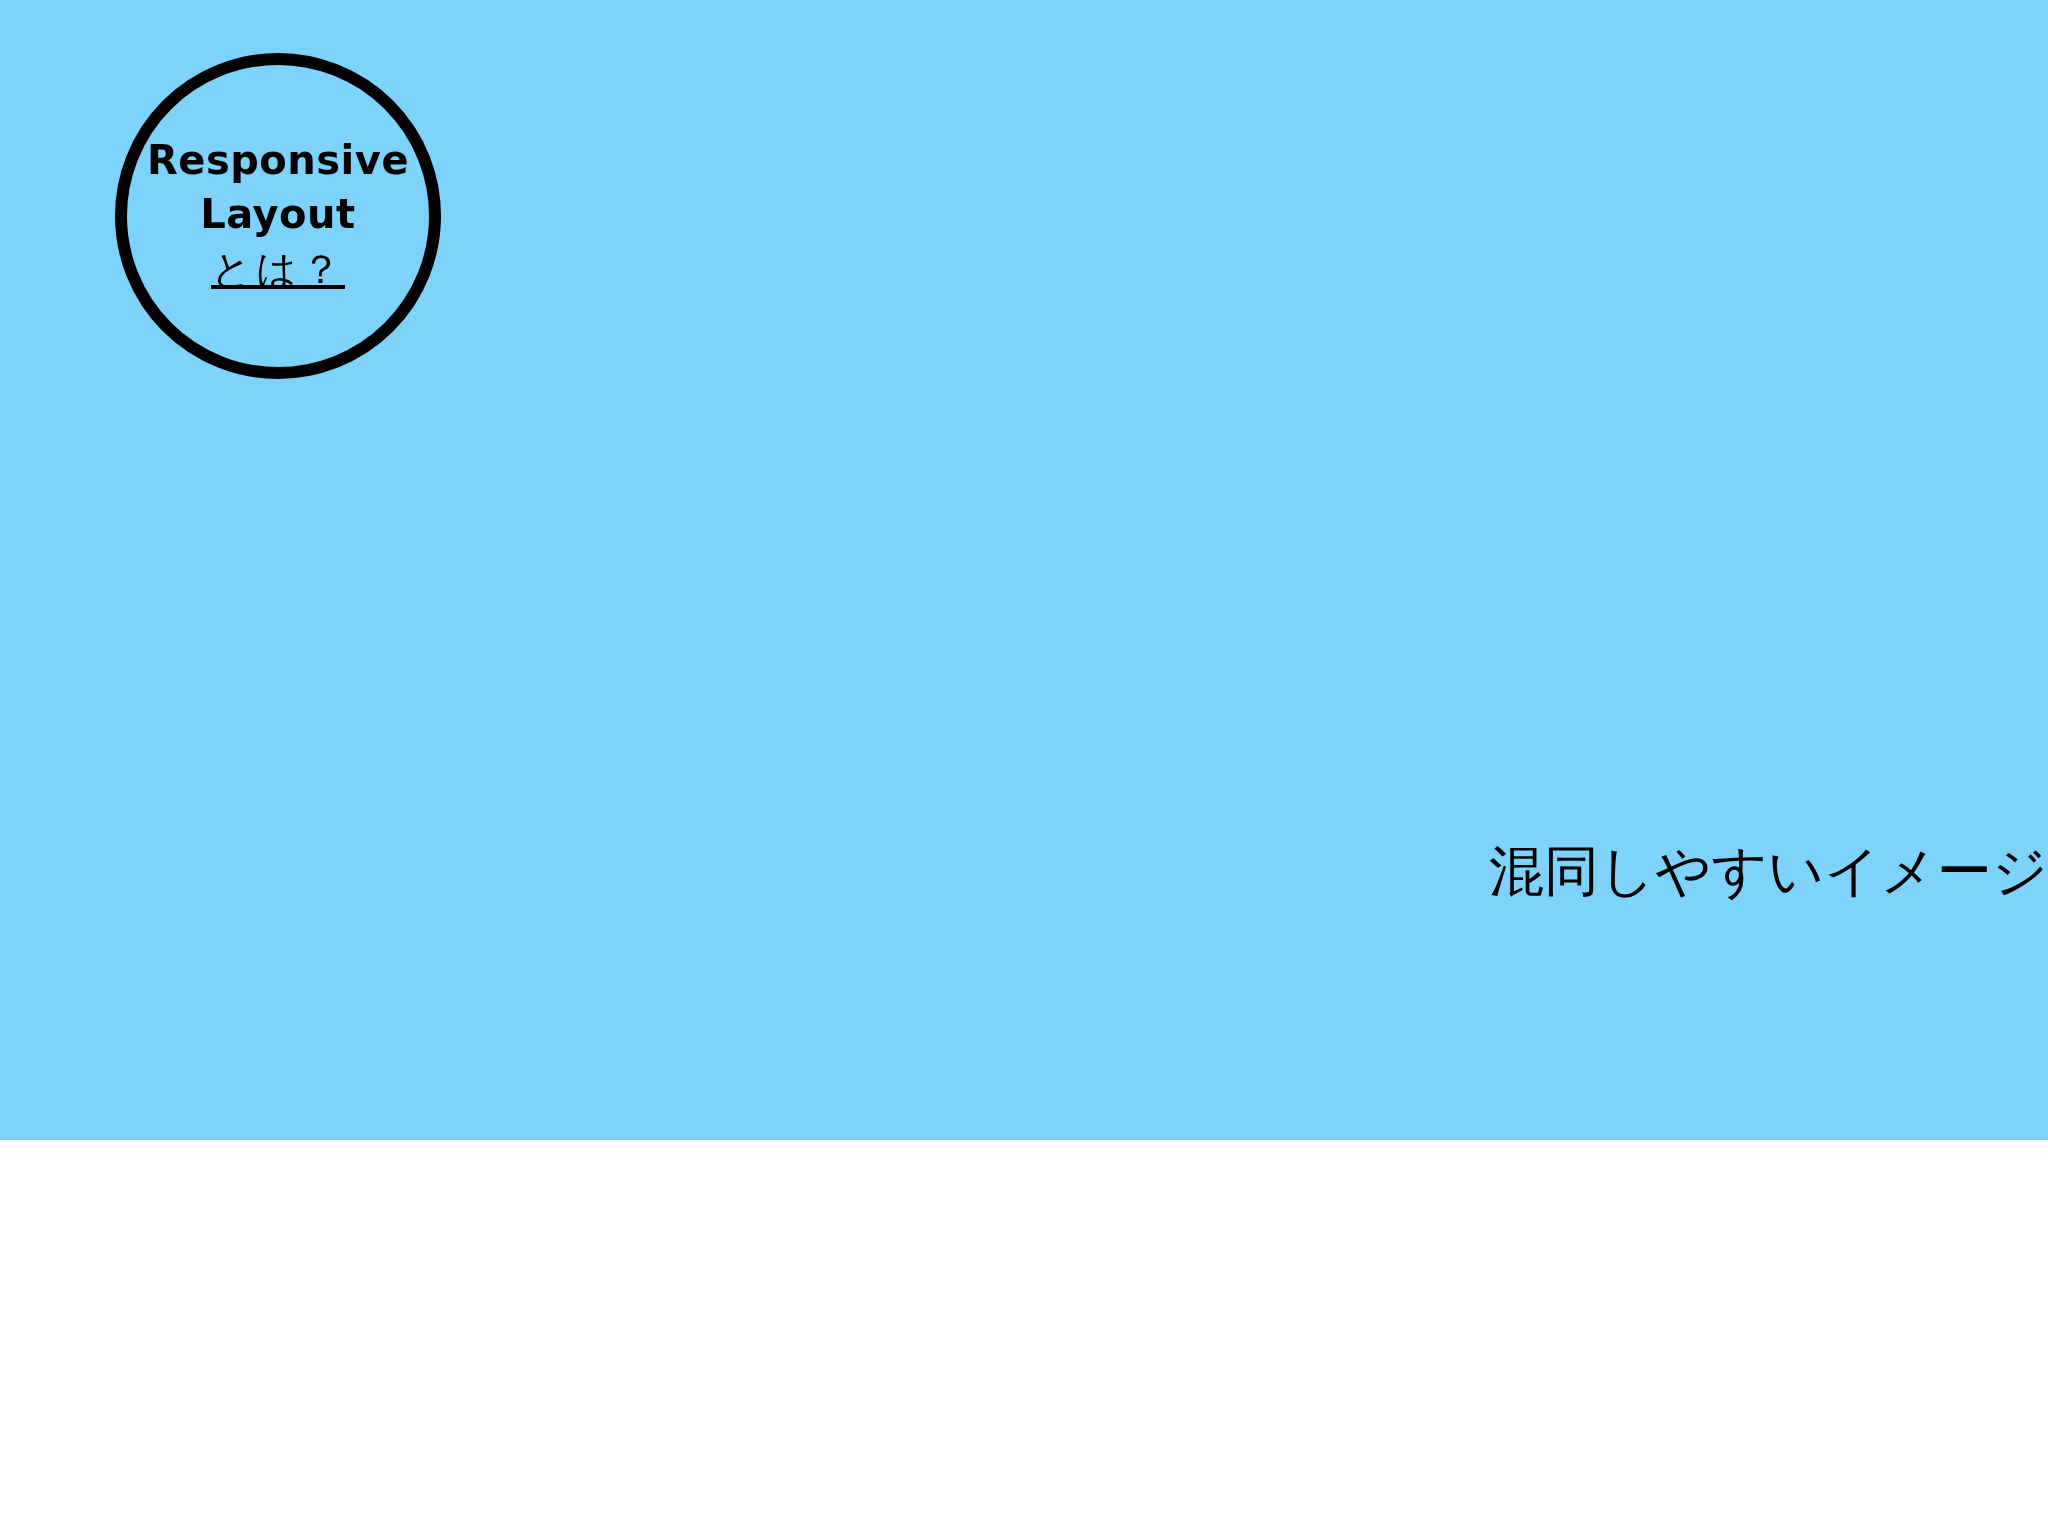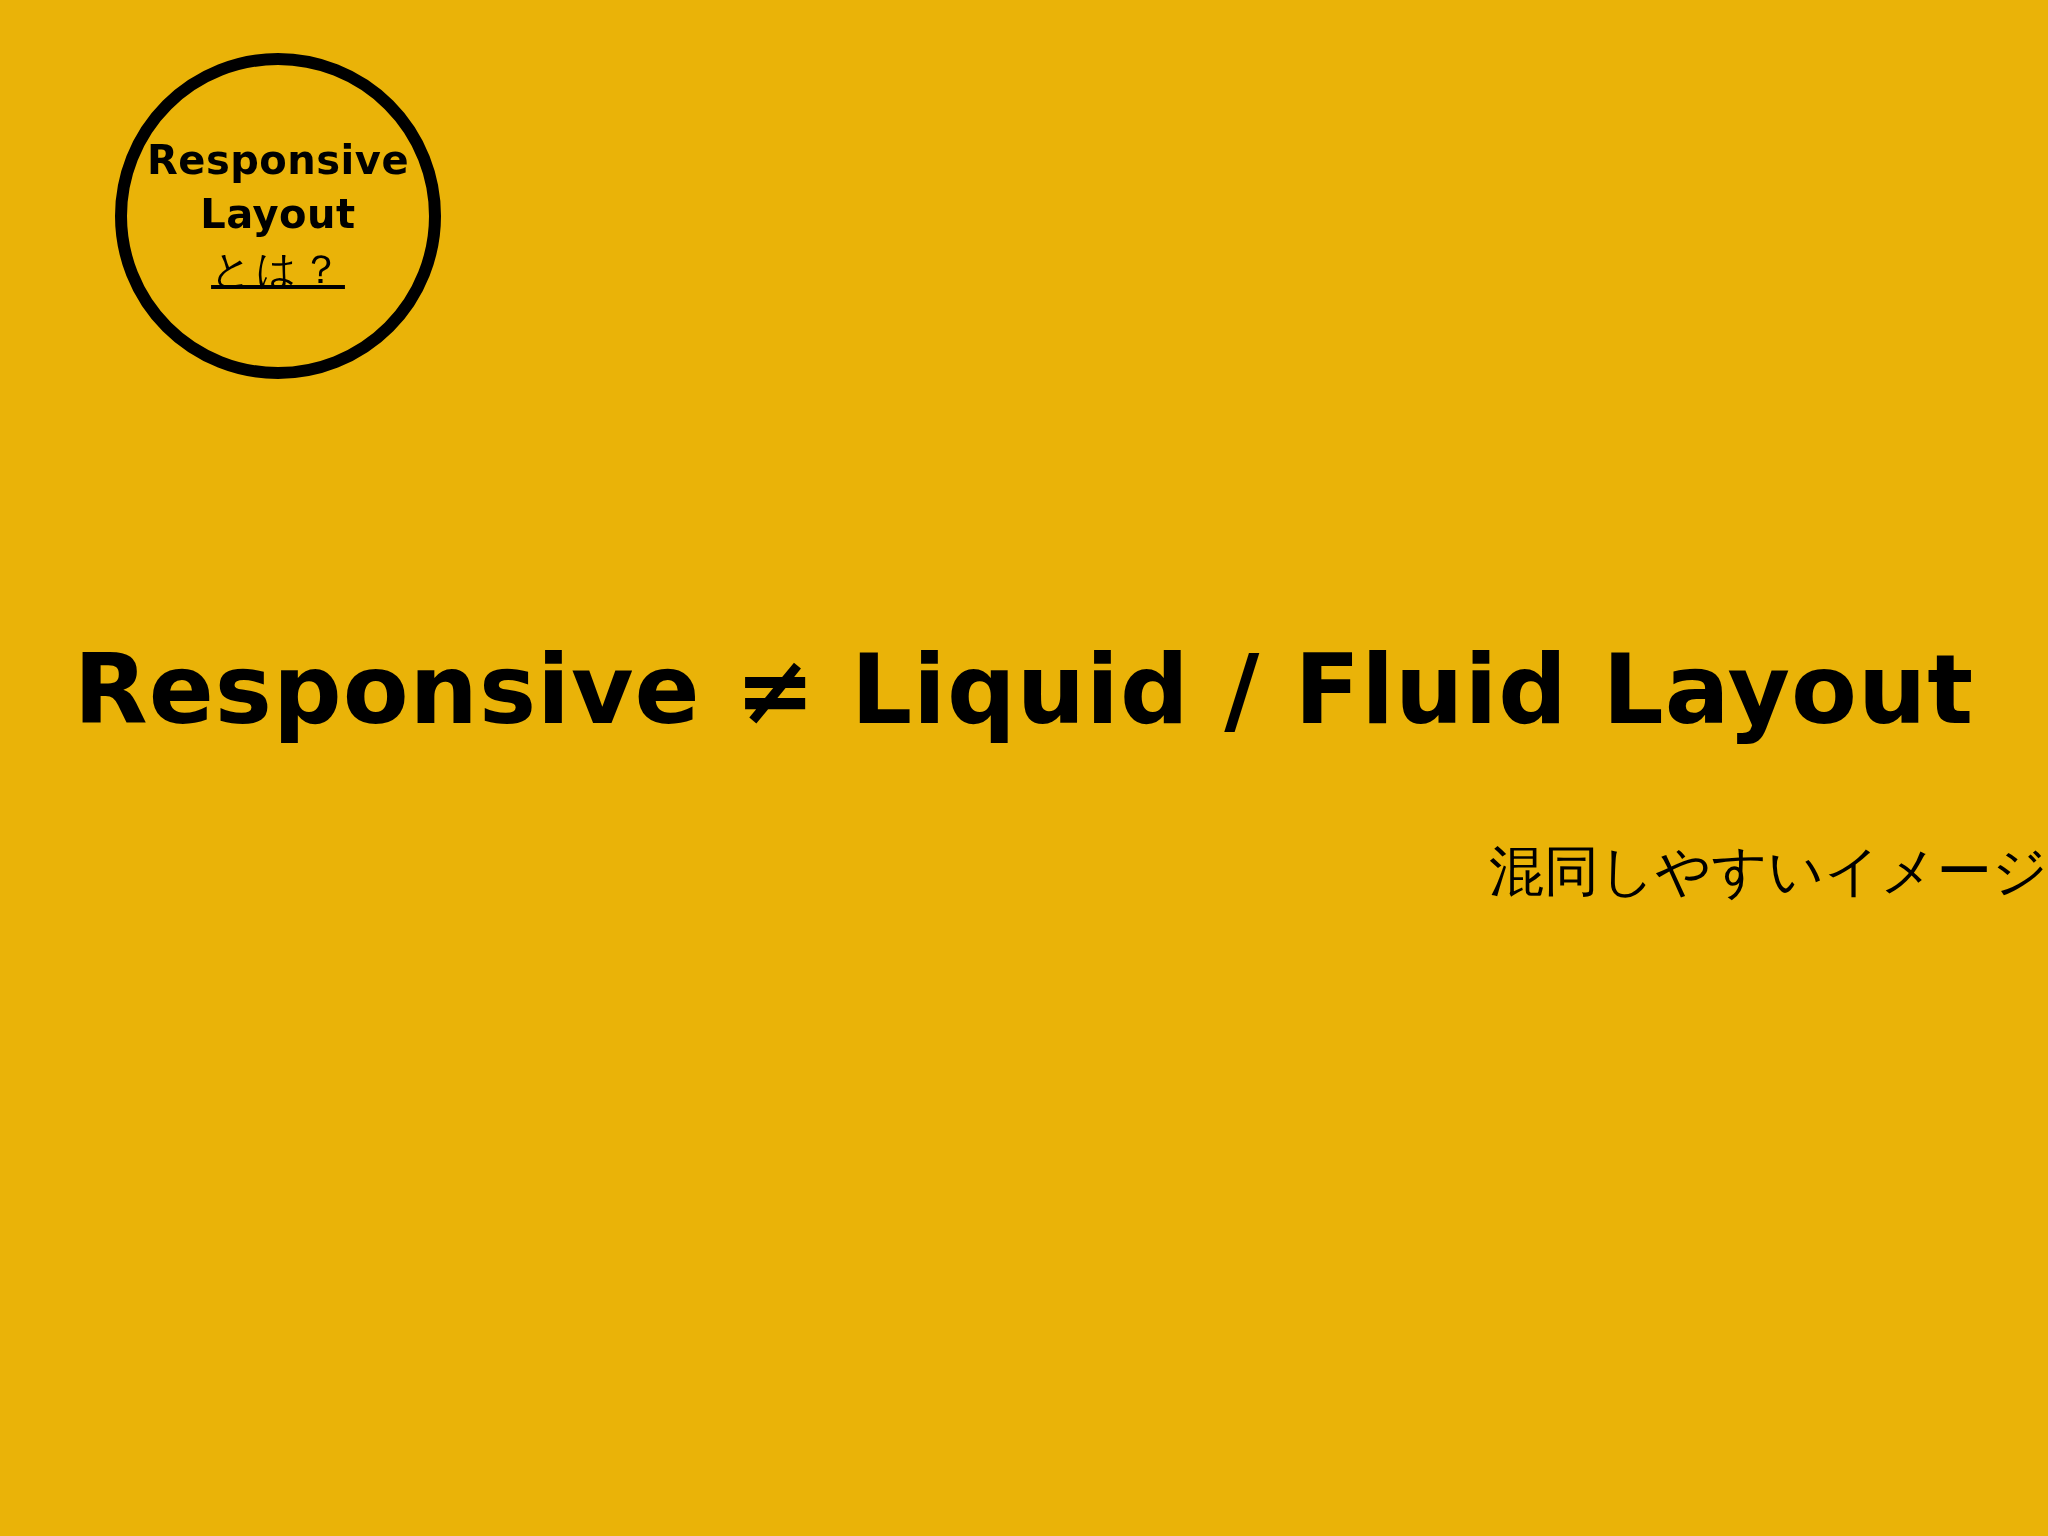--- a/index.html
+++ b/index.html
@@ -12,22 +12,22 @@
       height: 1536px;
       position: relative;
       overflow: hidden;
       font-family: "DejaVu Sans", "Liberation Sans", sans-serif;
       color: #000000;
     }
     .slide {
       position: absolute;
       left: 0; top: 0;
       width: 2048px;
-      height: 1536px;
-      background: #eab308;
+      height: 1140px;
+      background: #7dd3fc;
     }
     .badge {
       position: absolute;
       left: 115px;
       top: 53px;
       width: 302px;
       height: 302px;
       border: 12px solid #000000;
       border-radius: 50%;
       display: flex;
@@ -86,16 +86,15 @@
 
 <div class="slide">
   <div class="badge">
     <div class="badge-inner">
       <div class="badge-line">Responsive</div>
       <div class="badge-line">Layout</div>
       <div class="badge-line jp">とは？</div>
     </div>
   </div>
 
-  <div class="main-title">Responsive ≠ Liquid / Fluid Layout</div>
 
   <div class="subtitle">混同しやすいイメージ</div>
 </div>
 
 </body></html>

